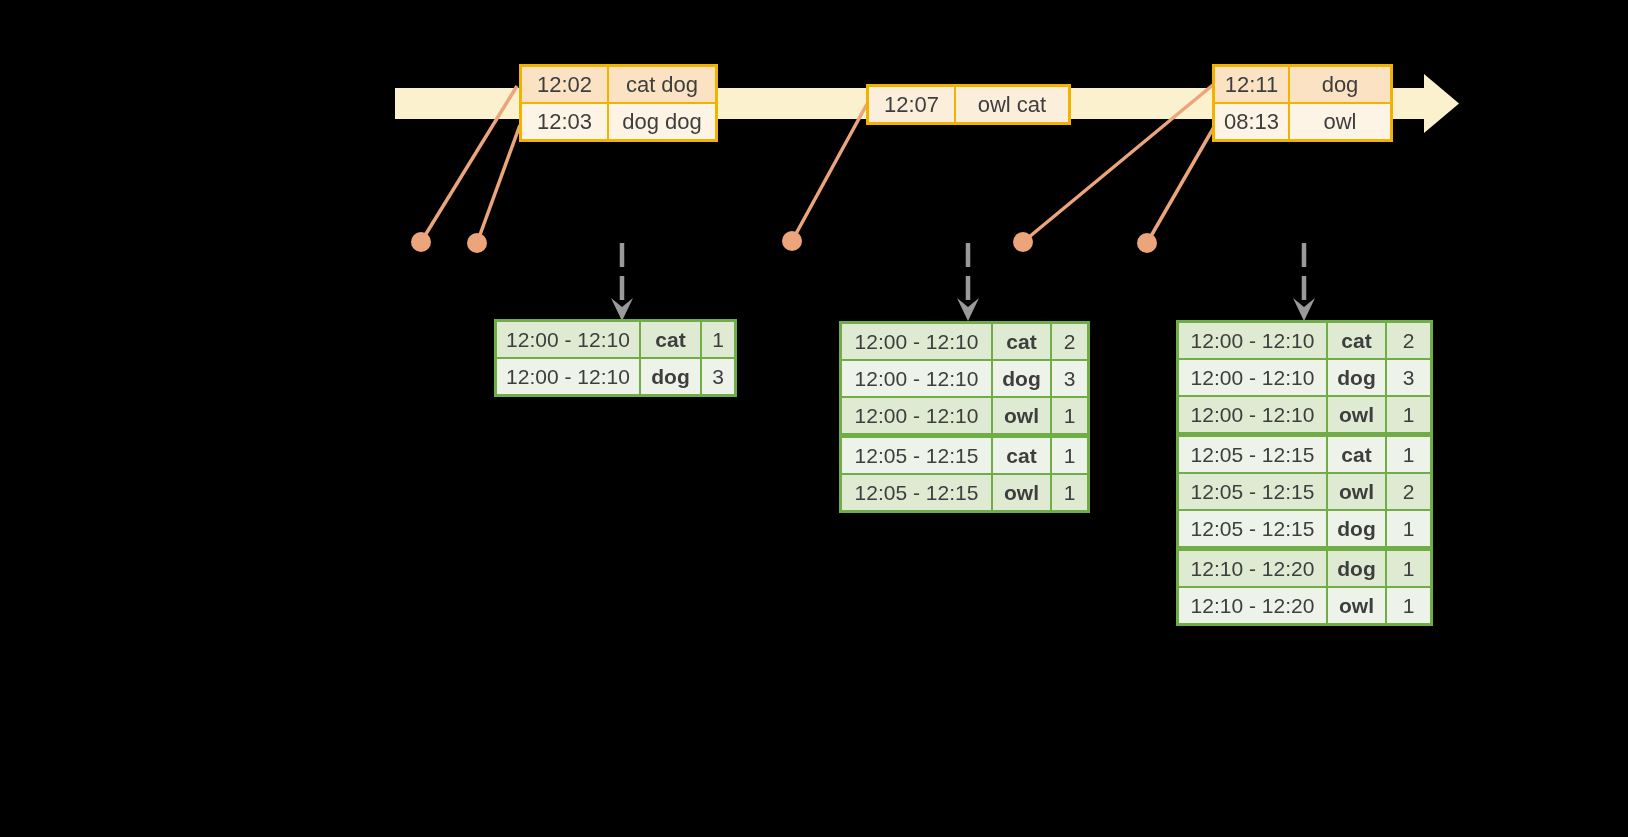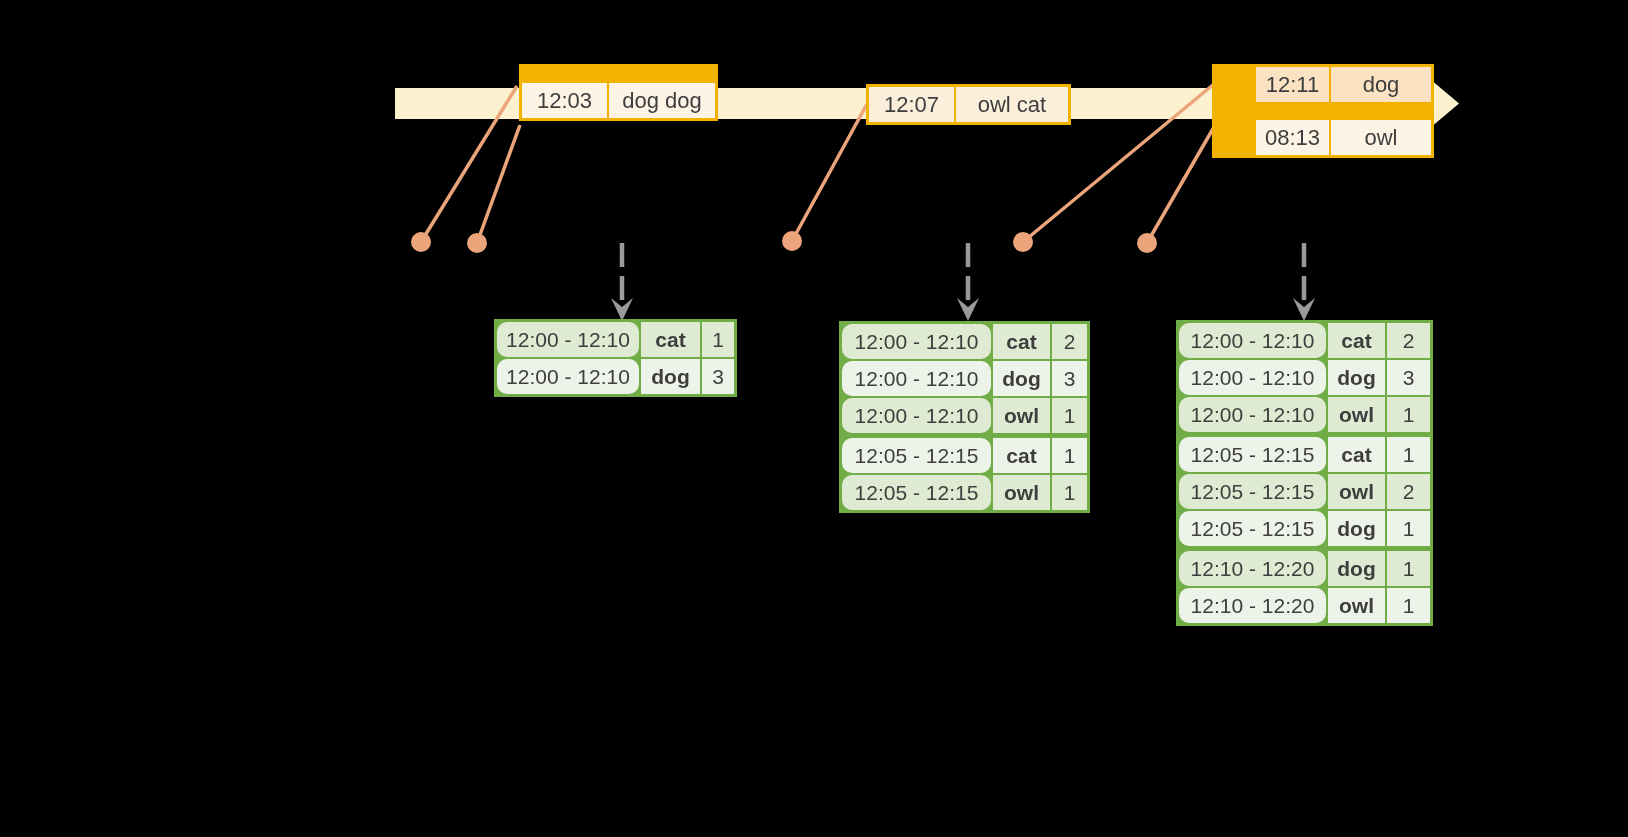--- a/index.html
+++ b/index.html
@@ -28,40 +28,40 @@
   .ebox-row{display:flex;gap:2px;margin-top:2px;}
   .ebox-row:first-child{margin-top:0;}
   .ecell{
     display:flex;align-items:center;justify-content:center;
     height:35px;font-size:22px;color:var(--text);
     white-space:nowrap;
   }
   .ecell.time{width:var(--tw);}
   .ecell.words{width:var(--ww);}
   .fill-peach{background:var(--event-peach);}
-  .fill-cream{background:var(--event-cream);margin-top:16px;}
+  .fill-cream{background:var(--event-cream);}
   .fill-single{background:var(--event-single);}
 
   
   .rtable{
     position:absolute;
     background:var(--table-border);
     border:3px solid var(--table-border);
   }
   .trow{display:flex;gap:2px;margin-top:2px;}
   .trow:first-child{margin-top:0;}
   .trow.gsep{margin-top:5px;}
   .tcell{
     display:flex;align-items:center;justify-content:center;
     height:35px;font-size:21px;color:var(--text);
     white-space:nowrap;
   }
   .trow.dark .tcell{background:var(--table-row-dark);}
   .trow.light .tcell{background:var(--table-row-light);}
-  .tcell.window{width:var(--c1);border-radius:10px;}
+  .tcell.window{width:var(--c1);}
   .tcell.word{width:var(--c2);font-weight:bold;}
   .tcell.count{width:var(--c3);}
 </style>
 </head>
 <body>
 
 <div id="canvas">
 
   <svg id="overlay" width="1628" height="837" viewBox="0 0 1628 837">
 
@@ -85,33 +85,37 @@
 
     <line class="gray-dash" x1="968" y1="243" x2="968" y2="301"></line>
     <path class="gray-chev" d="M957,298 L968,307 L979,298 L968,321 Z"></path>
 
     <line class="gray-dash" x1="1304" y1="243" x2="1304" y2="301"></line>
     <path class="gray-chev" d="M1293,298 L1304,307 L1315,298 L1304,321 Z"></path>
   </svg>
 
   <div class="event-box" style="left:519px;top:64px;--tw:85px;--ww:106px;">
     <div class="ebox-row">
+      <div class="ecell time fill-peach">12:02</div>
+      <div class="ecell words fill-peach">cat dog</div>
+    </div>
+    <div class="ebox-row">
       <div class="ecell time fill-cream">12:03</div>
       <div class="ecell words fill-cream">dog dog</div>
     </div>
   </div>
 
   <div class="event-box" style="left:866px;top:84px;--tw:85px;--ww:112px;">
     <div class="ebox-row">
       <div class="ecell time fill-single">12:07</div>
       <div class="ecell words fill-single">owl cat</div>
     </div>
   </div>
 
-  <div class="event-box" style="left:1212px;top:64px;padding-left:41px;--tw:73px;--ww:100px;">
+  <div class="event-box" style="left:1212px;top:64px;--tw:73px;--ww:100px;">
     <div class="ebox-row">
       <div class="ecell time fill-peach">12:11</div>
       <div class="ecell words fill-peach">dog</div>
     </div>
     <div class="ebox-row">
       <div class="ecell time fill-cream">08:13</div>
       <div class="ecell words fill-cream">owl</div>
     </div>
   </div>
 

